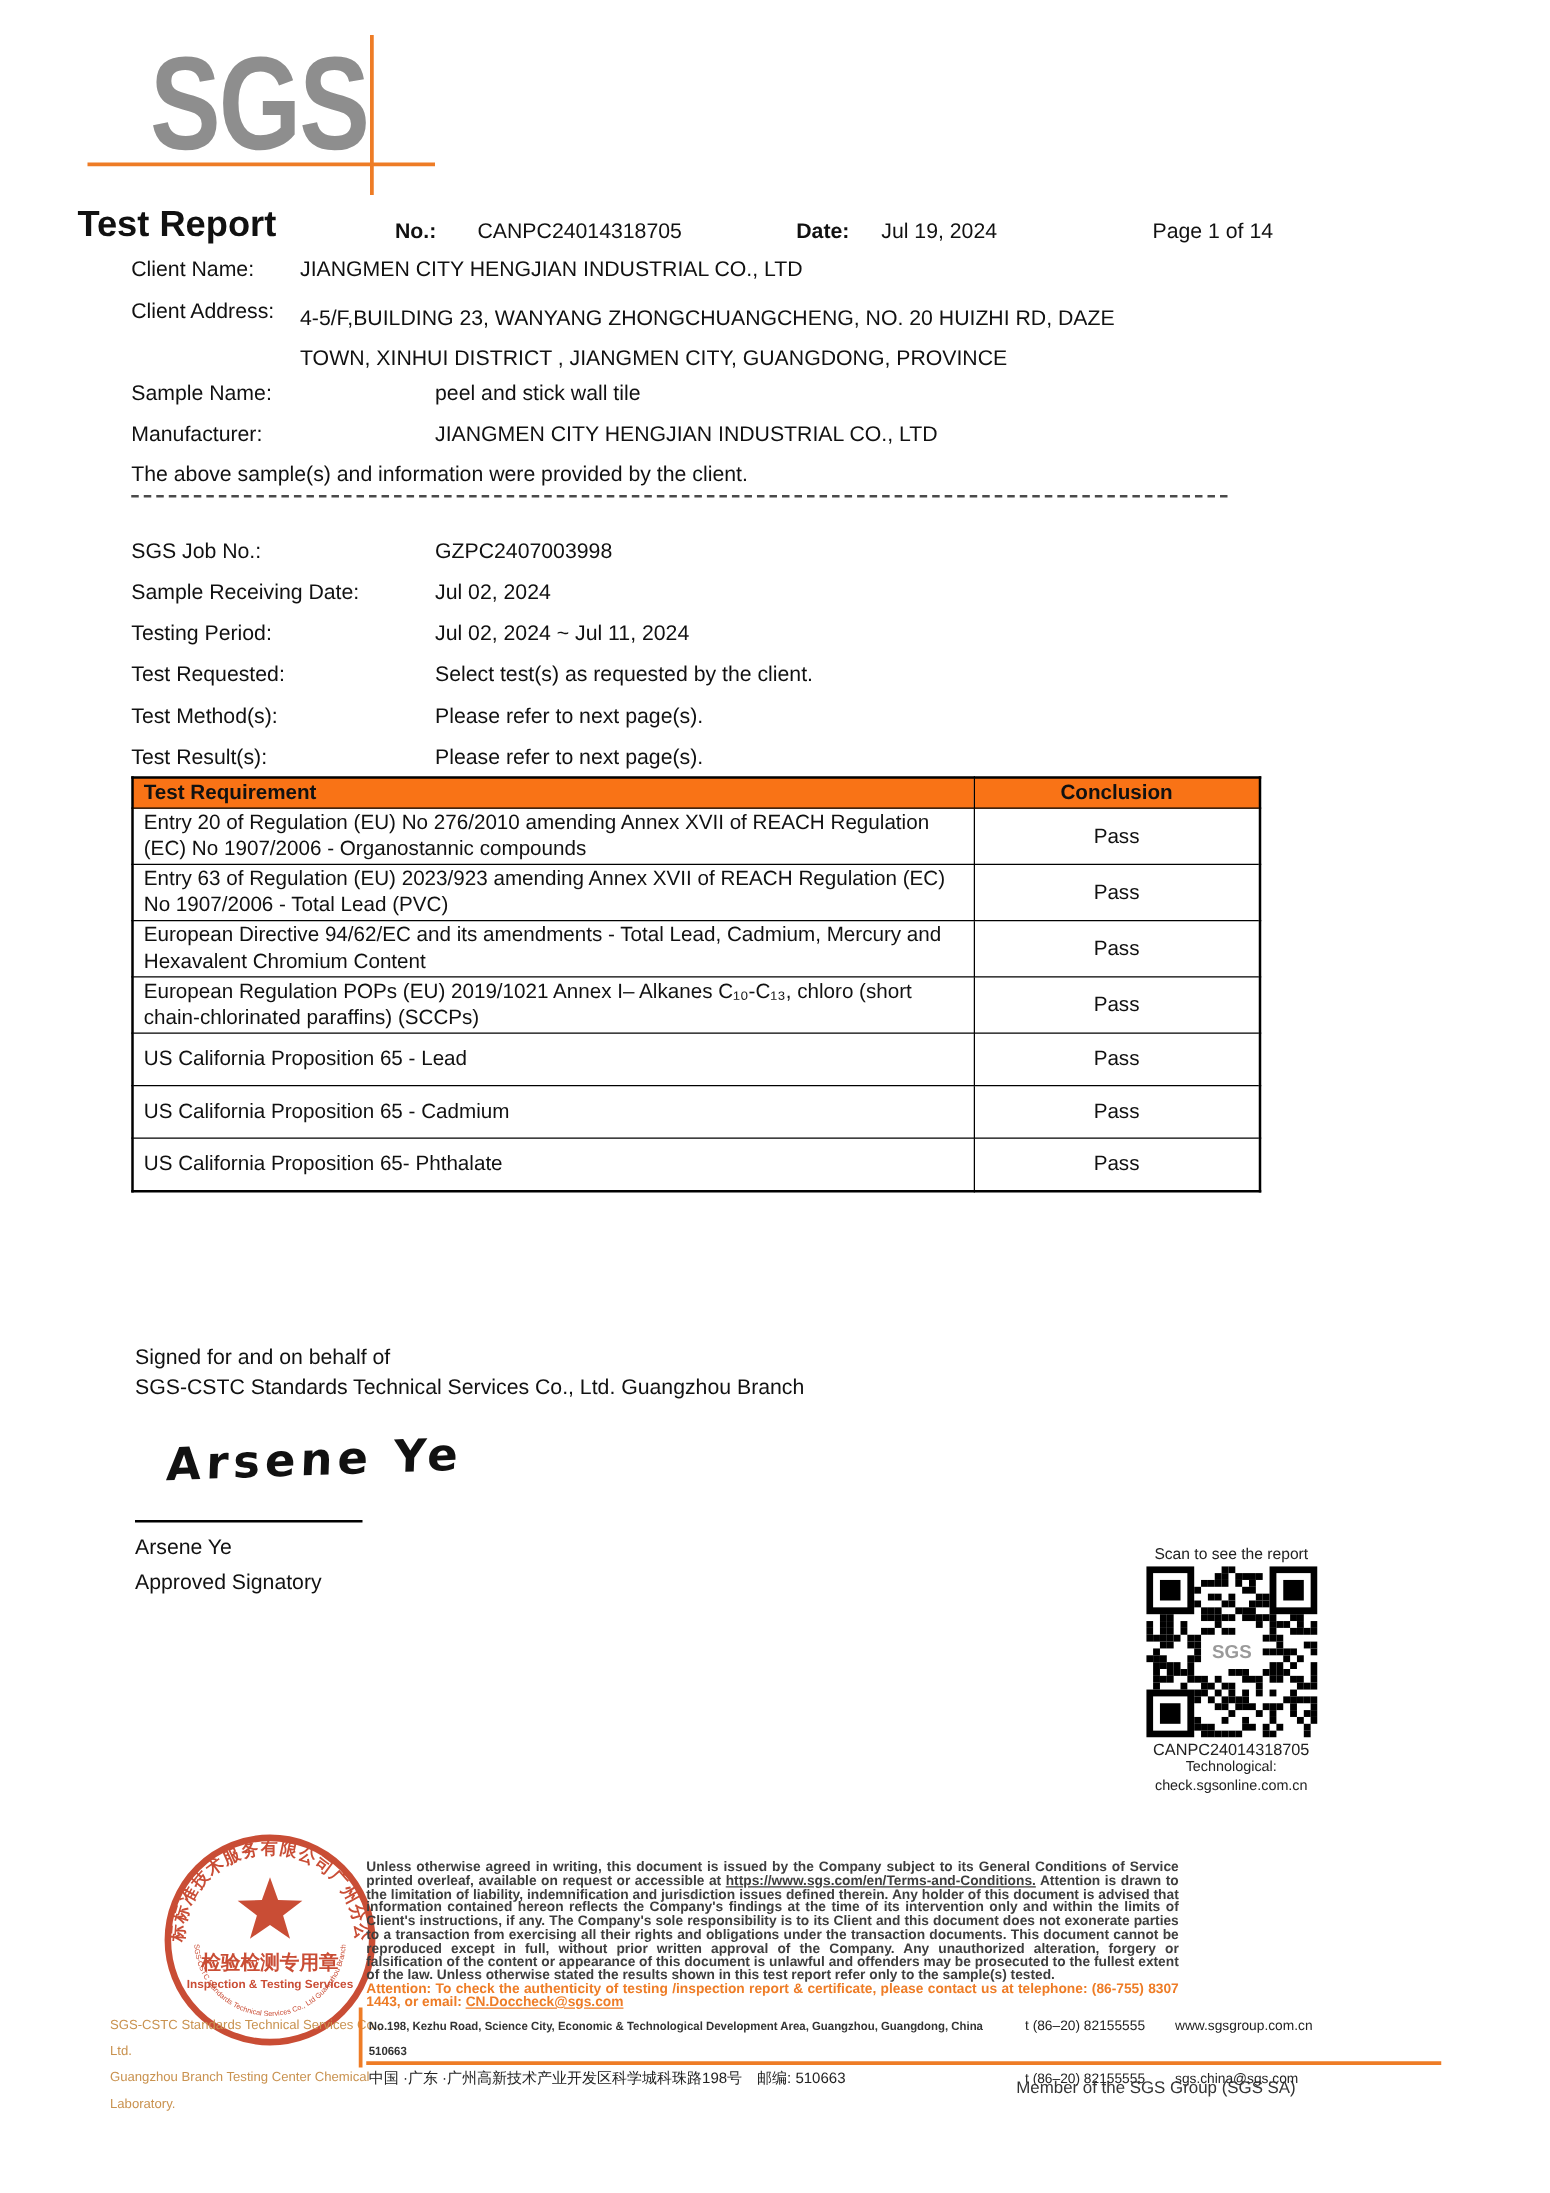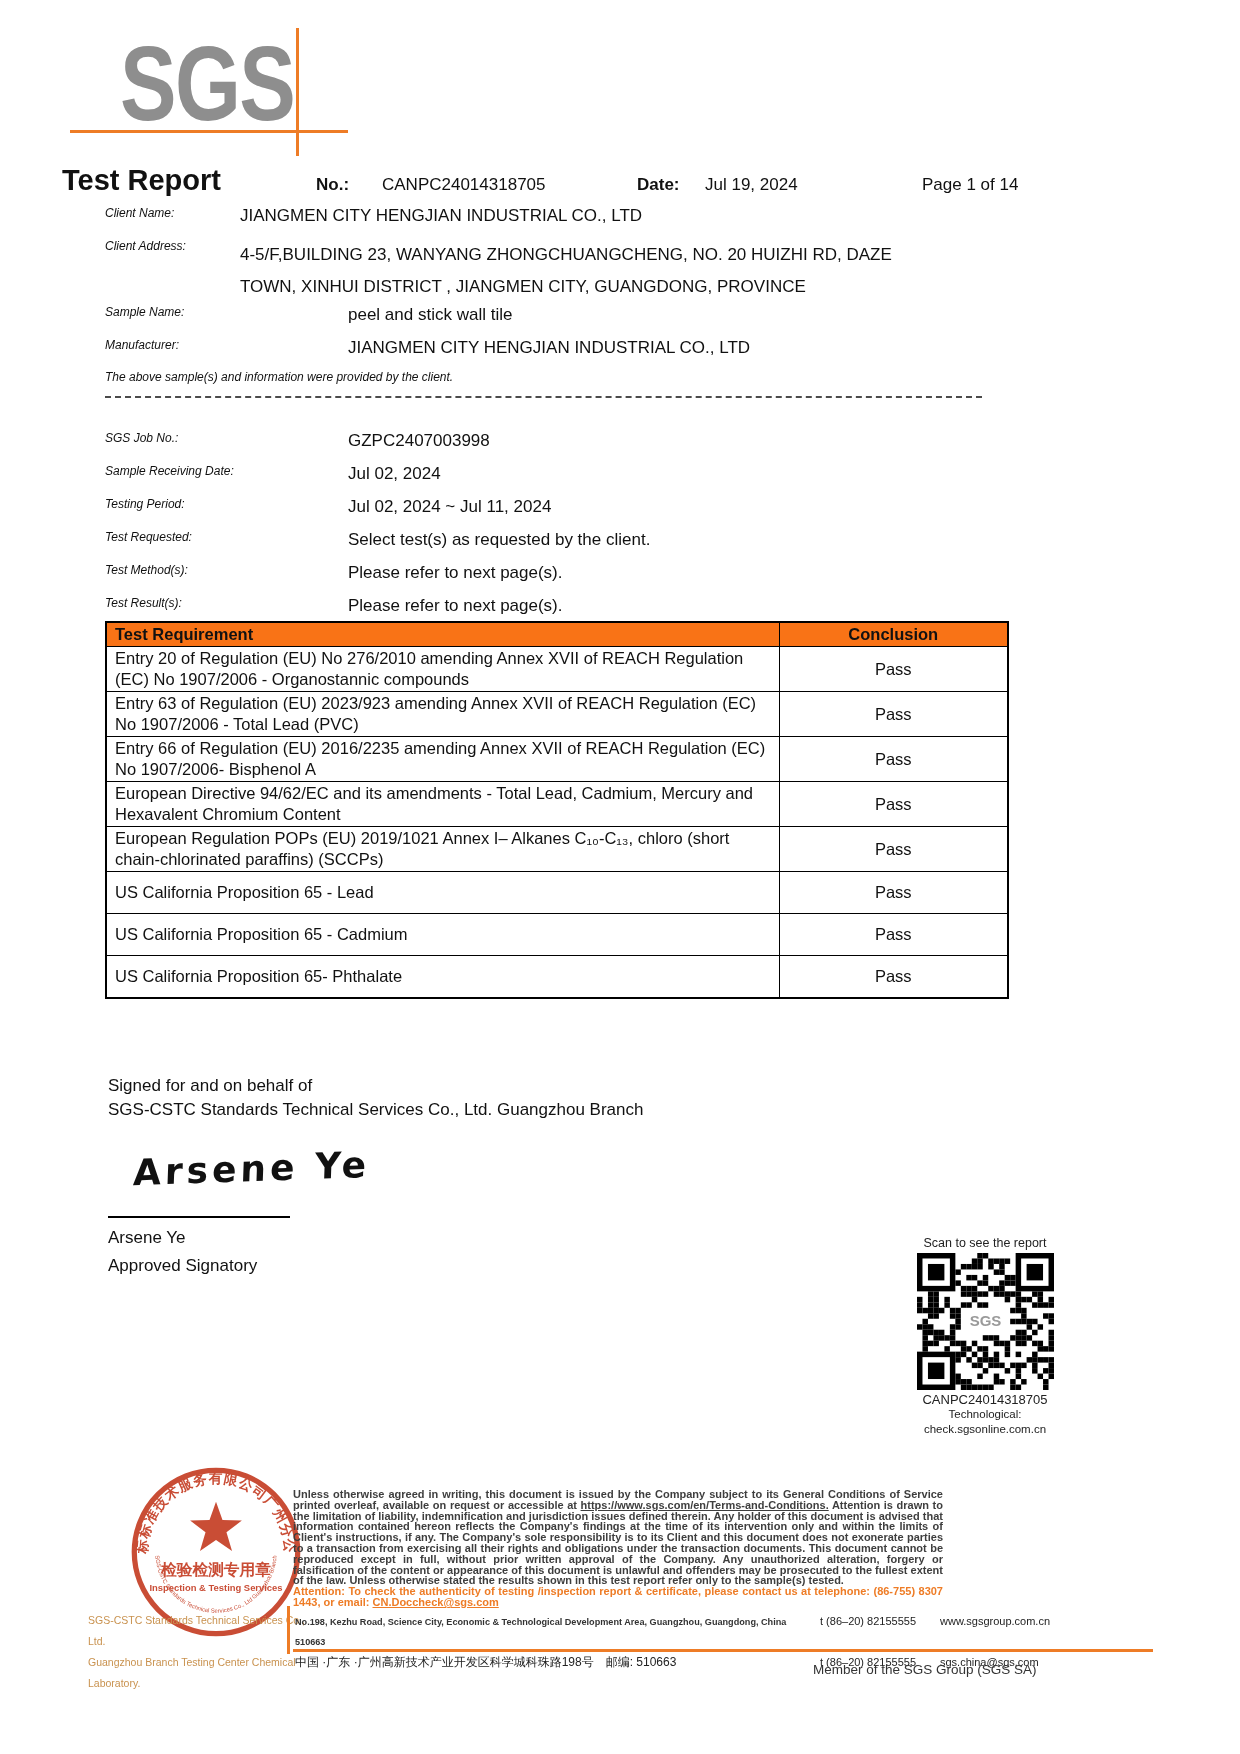--- a/index.html
+++ b/index.html
@@ -13,21 +13,21 @@
   .logo .h-line { position:absolute; left:8px; top:108px; width:278px; height:3px; background:#ee7c26; }
   .logo .v-line { position:absolute; left:234px; top:6px; width:3px; height:128px; background:#ee7c26; }
 
   
   .abs { position:absolute; }
   .title { left:62px; top:164px; font-size:29px; font-weight:bold; letter-spacing:0; }
   .lbl-b { font-weight:bold; font-size:17px; }
   .txt { font-size:17px; }
 
   
-  .kv-label { position:absolute; left:105px; font-size:12px; white-space:nowrap;font-style:italic; }
+  .kv-label { position:absolute; left:105px; font-size:17px; white-space:nowrap; }
   .kv-val   { position:absolute; font-size:17px; }
 
   
   .dash-sep { position:absolute; left:105px; top:396px; width:877px; border-top:2px dashed #4a4a4a; }
 
   
   table.results { position:absolute; left:105px; top:621px; width:902px; border-collapse:collapse;
     table-layout:fixed; border:2px solid #000; }
   table.results col.c1 { width:673px; }
   table.results col.c2 { width:229px; }
@@ -123,24 +123,20 @@
         <th class="conc">Conclusion</th>
       </tr>
     </thead>
     <tbody>
       <tr>
         <td class="req">Entry 20 of Regulation (EU) No 276/2010 amending Annex XVII of REACH Regulation (EC) No 1907/2006 - Organostannic compounds</td>
         <td class="conc">Pass</td>
       </tr>
       <tr>
         <td class="req">Entry 63 of Regulation (EU) 2023/923 amending Annex XVII of REACH Regulation (EC) No 1907/2006 - Total Lead (PVC)</td>
-        <td class="conc">Pass</td>
-      </tr>
-      <tr>
-        <td class="req">Entry 66 of Regulation (EU) 2016/2235 amending Annex XVII of REACH Regulation (EC) No 1907/2006- Bisphenol A</td>
         <td class="conc">Pass</td>
       </tr>
       <tr>
         <td class="req">European Directive 94/62/EC and its amendments - Total Lead, Cadmium, Mercury and Hexavalent Chromium Content</td>
         <td class="conc">Pass</td>
       </tr>
       <tr>
         <td class="req">European Regulation POPs (EU) 2019/1021 Annex I– Alkanes C₁₀-C₁₃, chloro (short chain-chlorinated paraffins) (SCCPs)</td>
         <td class="conc">Pass</td>
       </tr>

